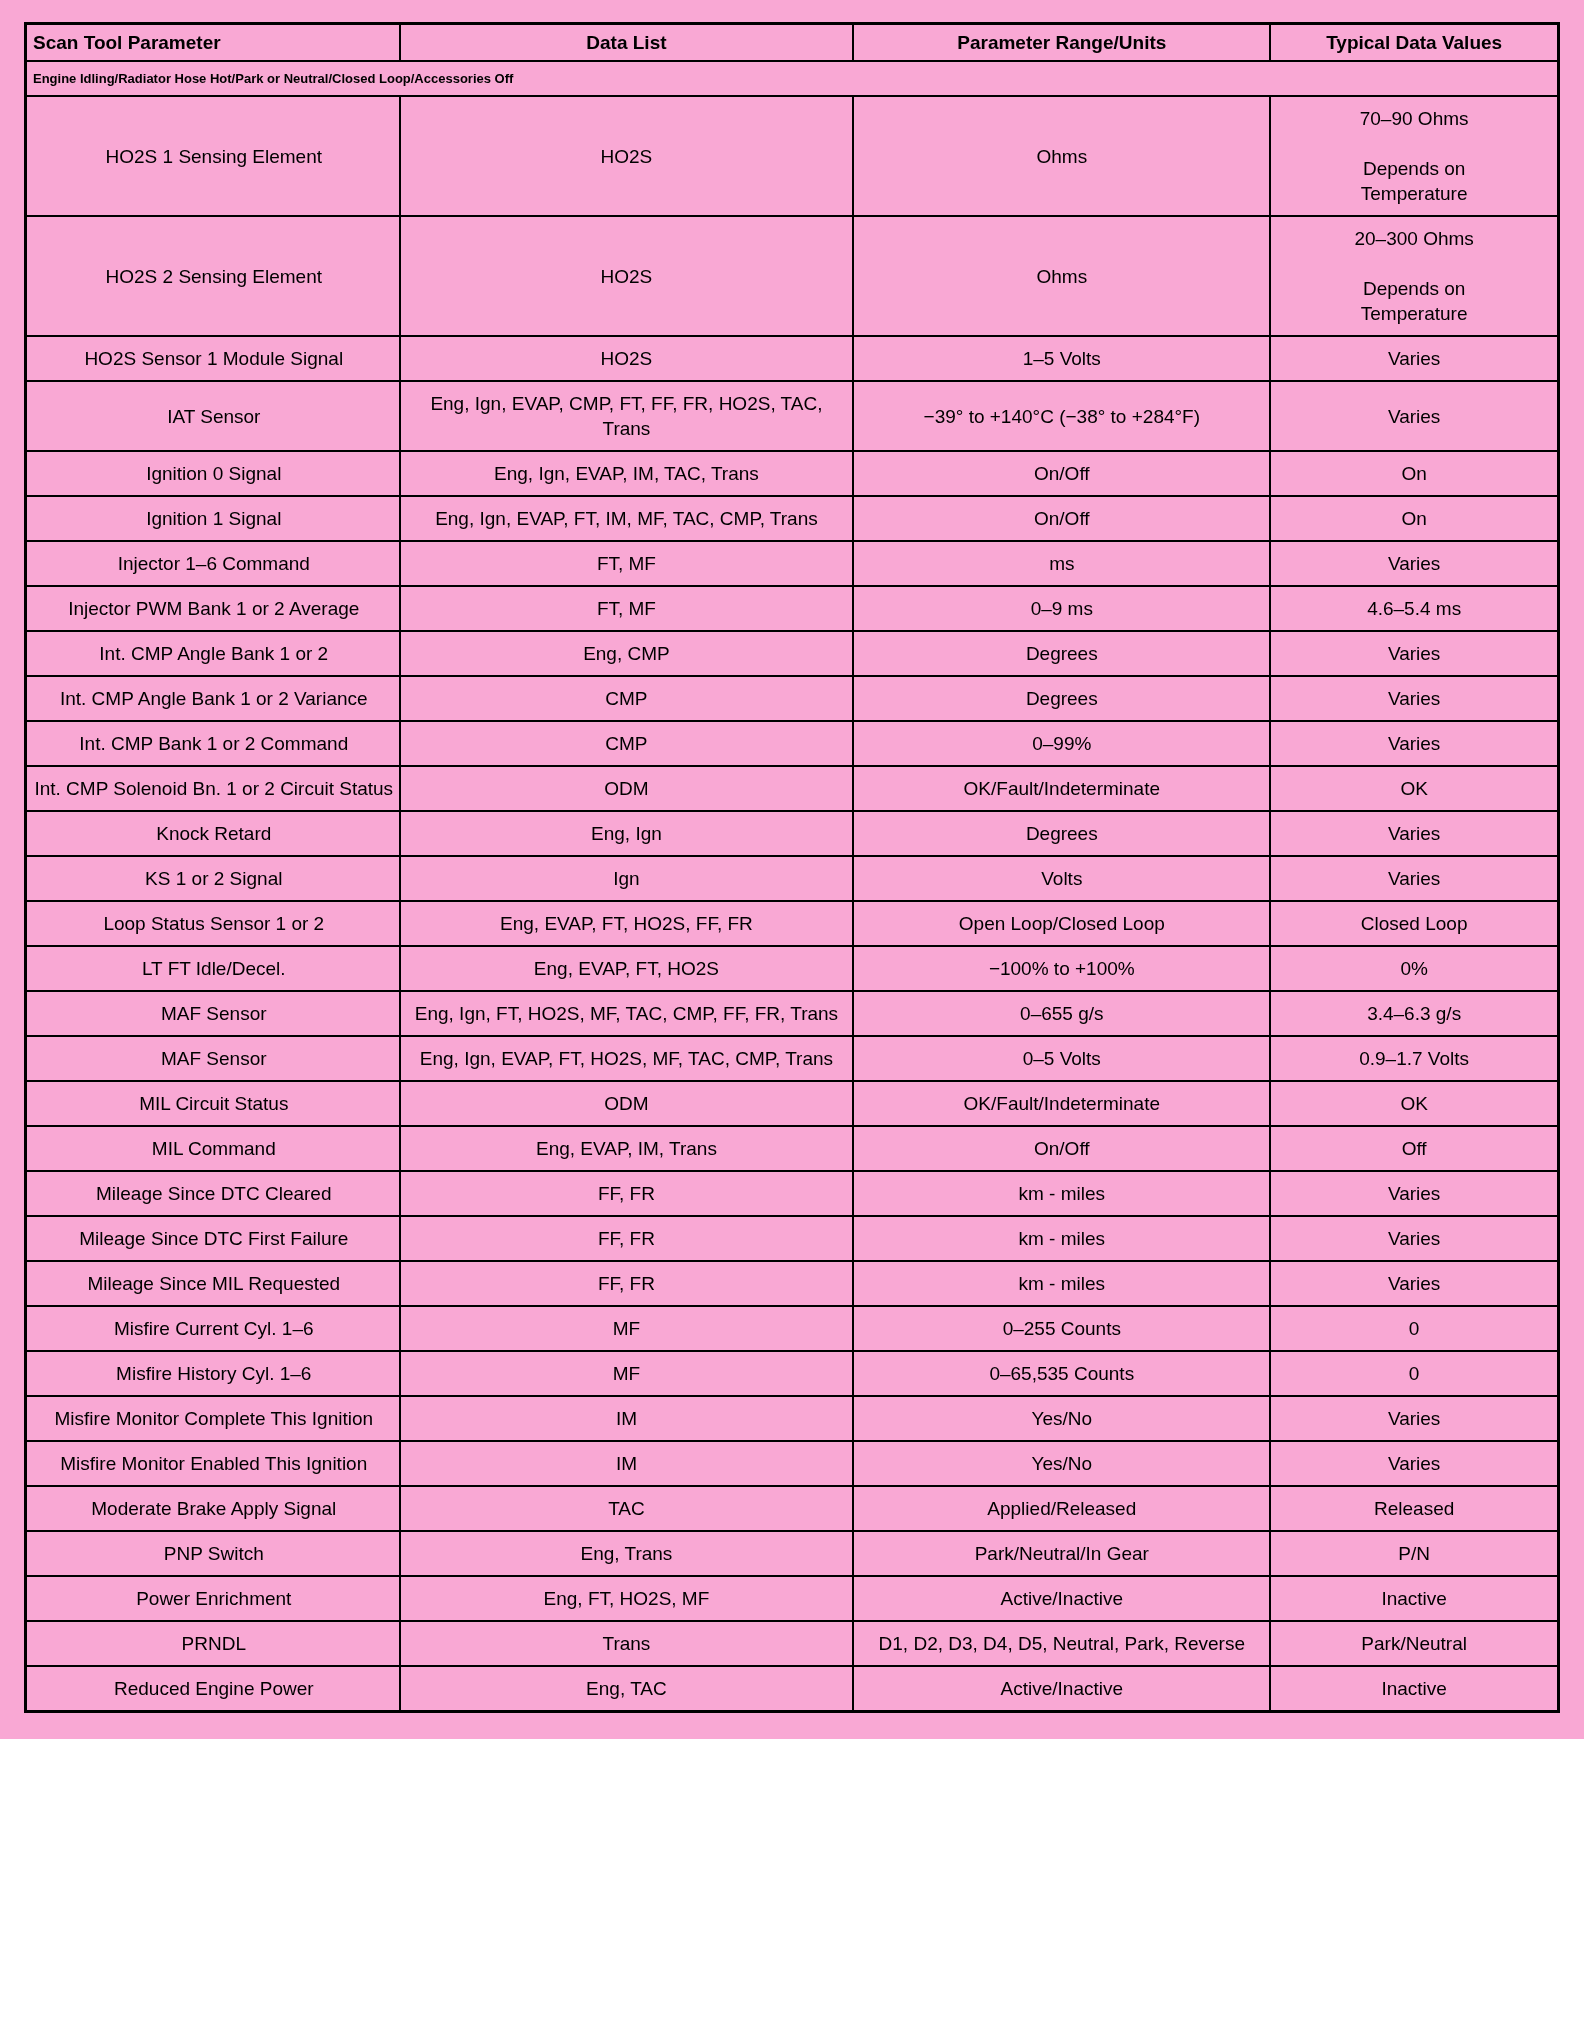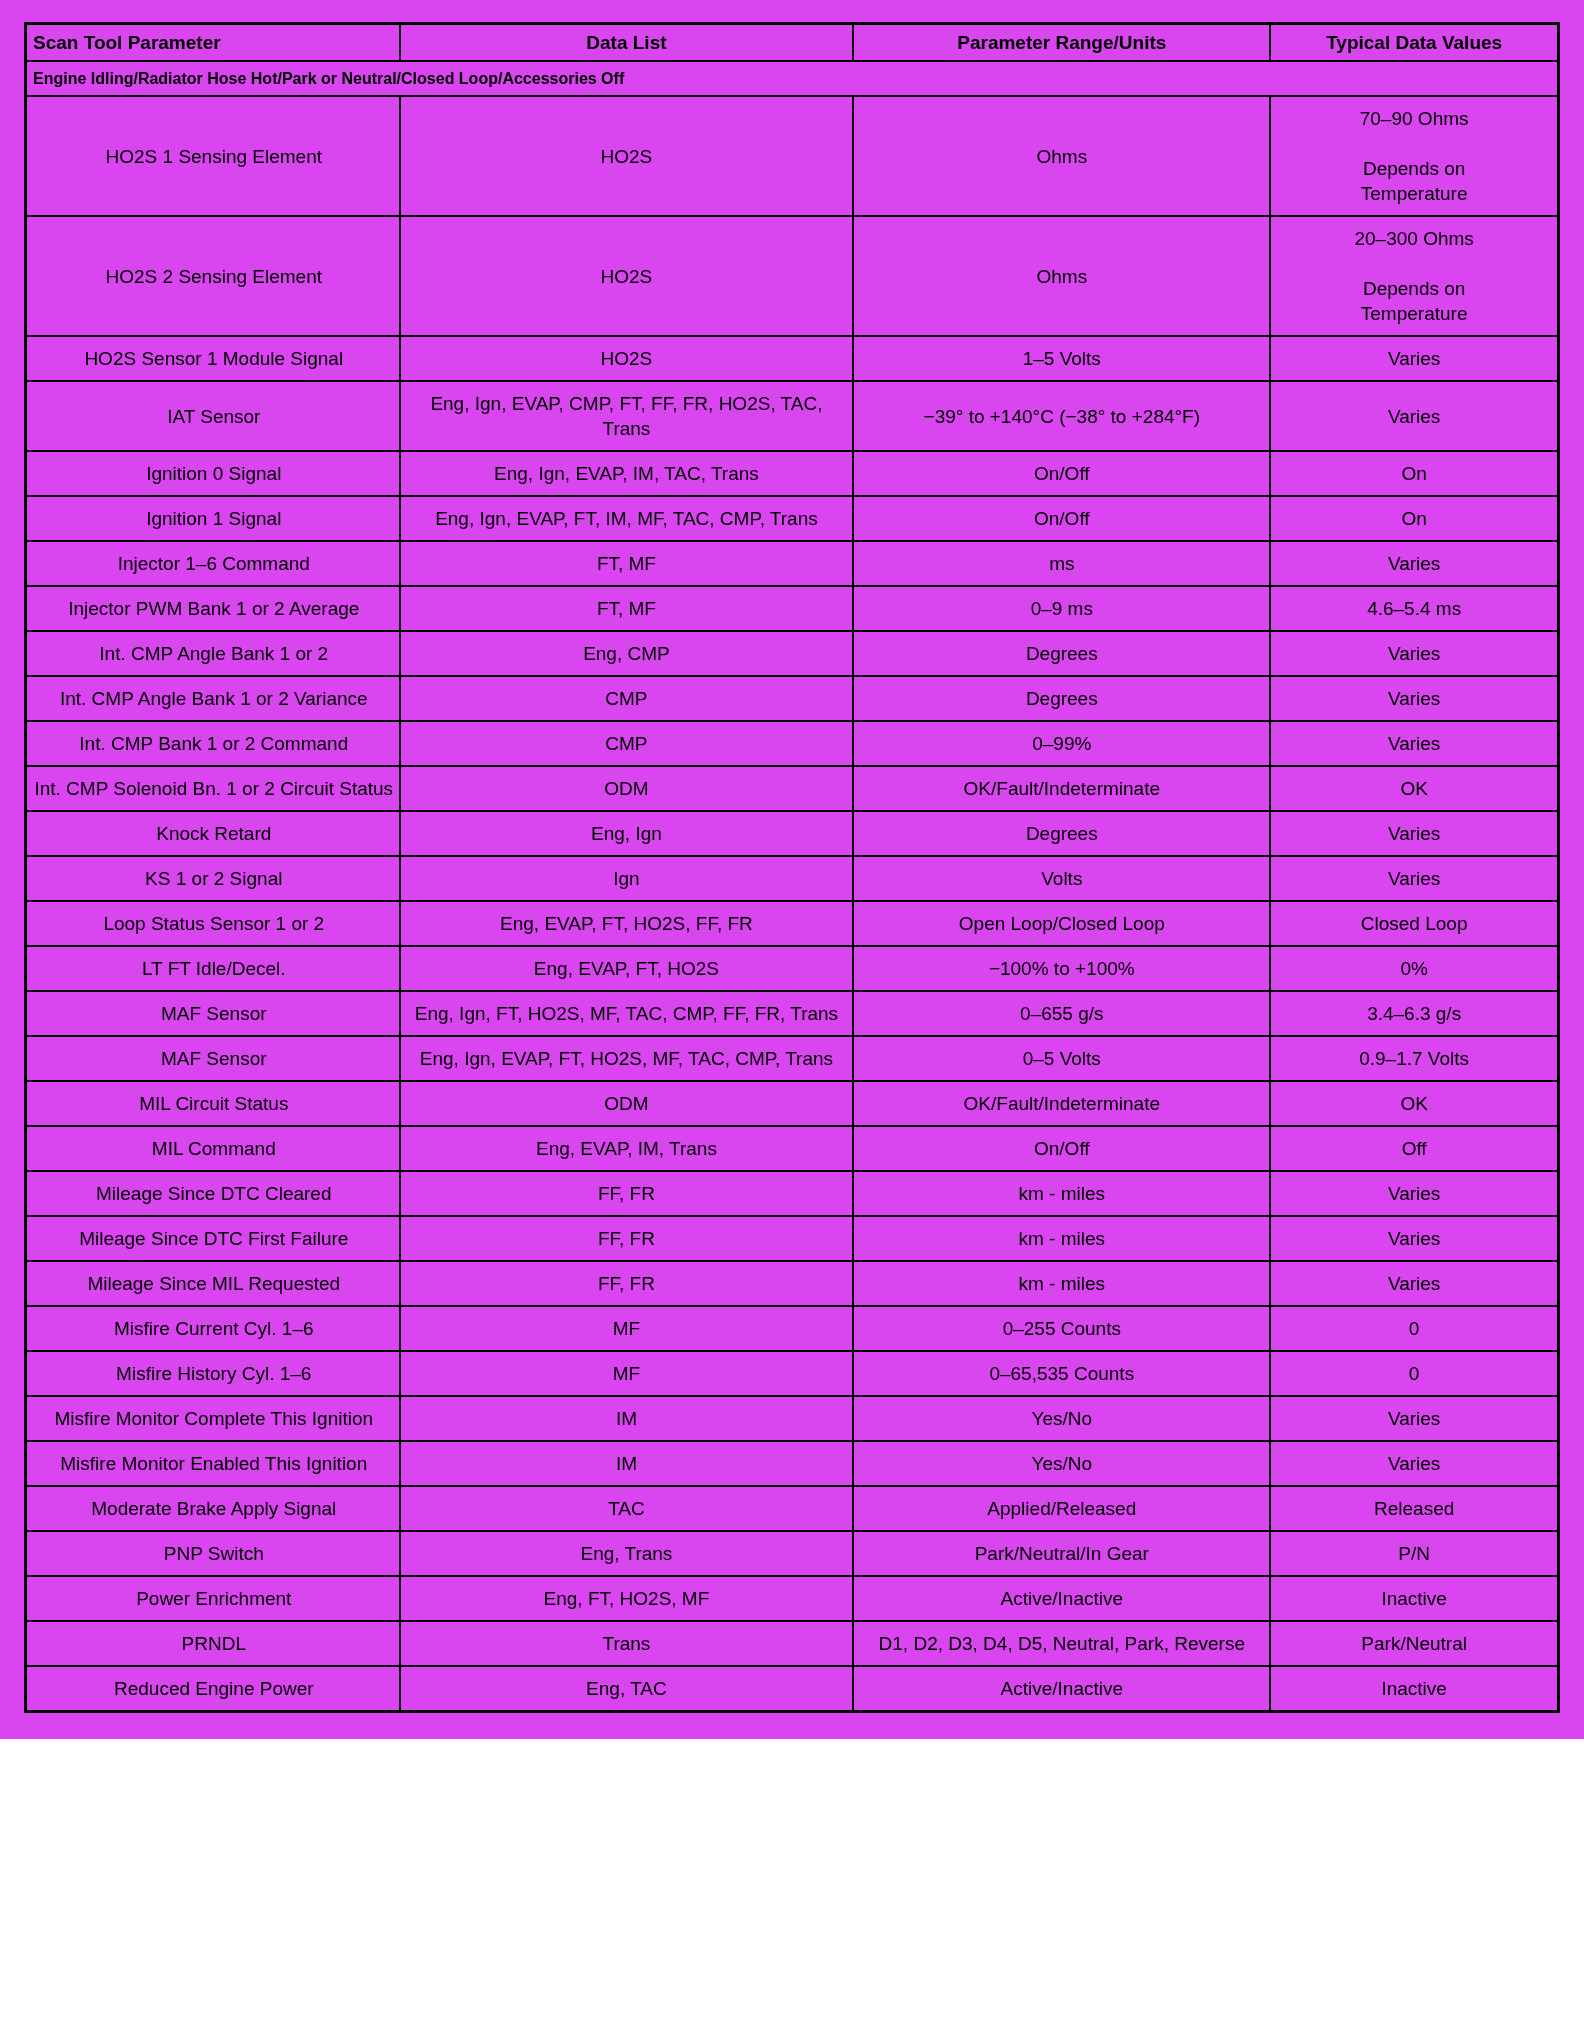--- a/index.html
+++ b/index.html
@@ -9,21 +9,21 @@
     background: #ffffff;
   }
   body {
     font-family: "Liberation Sans", "DejaVu Sans", sans-serif;
     color: #000000;
     -webkit-font-smoothing: antialiased;
   }
   .page {
     width: 1584px;
     padding: 22px 24px 26px 24px;
-    background: #d946ef;
+    background: #f9a8d4;
   }
   table.scan-table {
     width: 100%;
     border-collapse: collapse;
     border: 3px solid #000000;
     table-layout: fixed;
   }
   th, td {
     border: 2px solid #000000;
     font-size: 19px;
@@ -37,21 +37,21 @@
     text-align: center;
     padding: 5px 8px;
   }
   thead th.col-param {
     text-align: left;
     padding-left: 6px;
   }
   thead th.section-title {
     text-align: left;
     padding: 4px 8px 4px 6px;
-    font-size: 16px;
+    font-size: 13px;
   }
   td.cell-param {
     text-align: center;
     padding-left: 6px;
     padding-right: 4px;
   }
   td.cell-center {
     text-align: center;
   }
   td.cell-typical {

